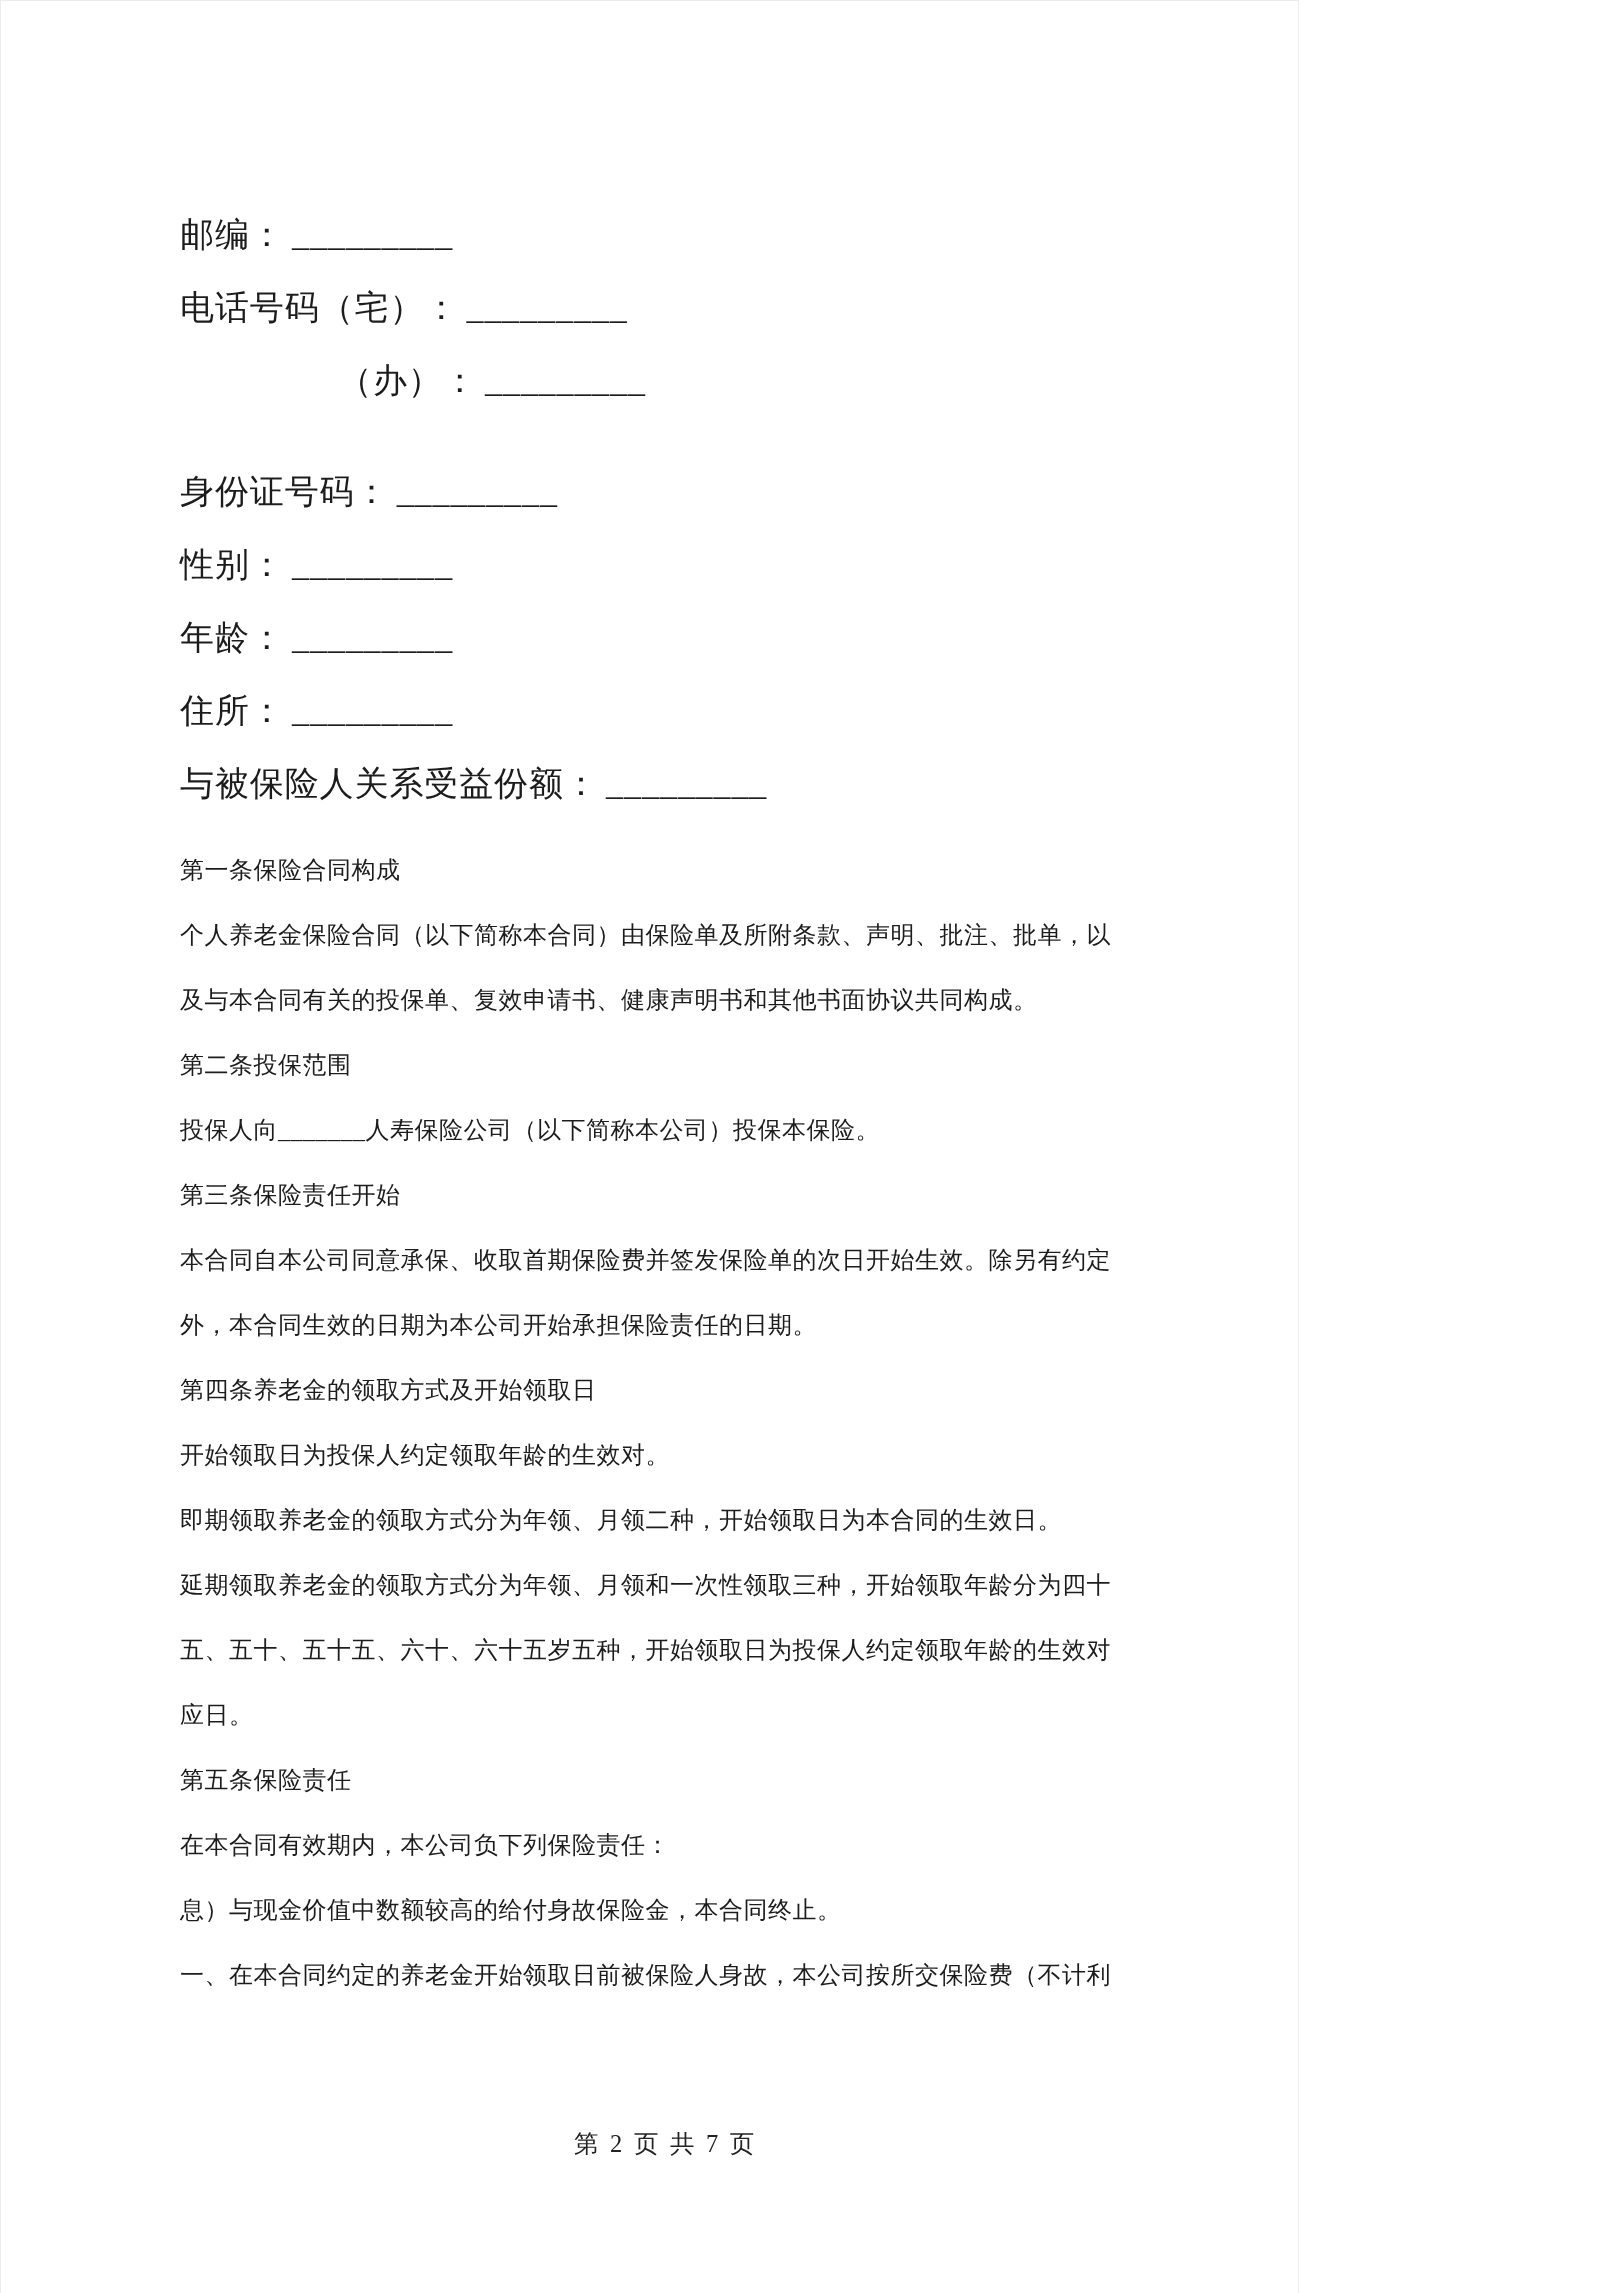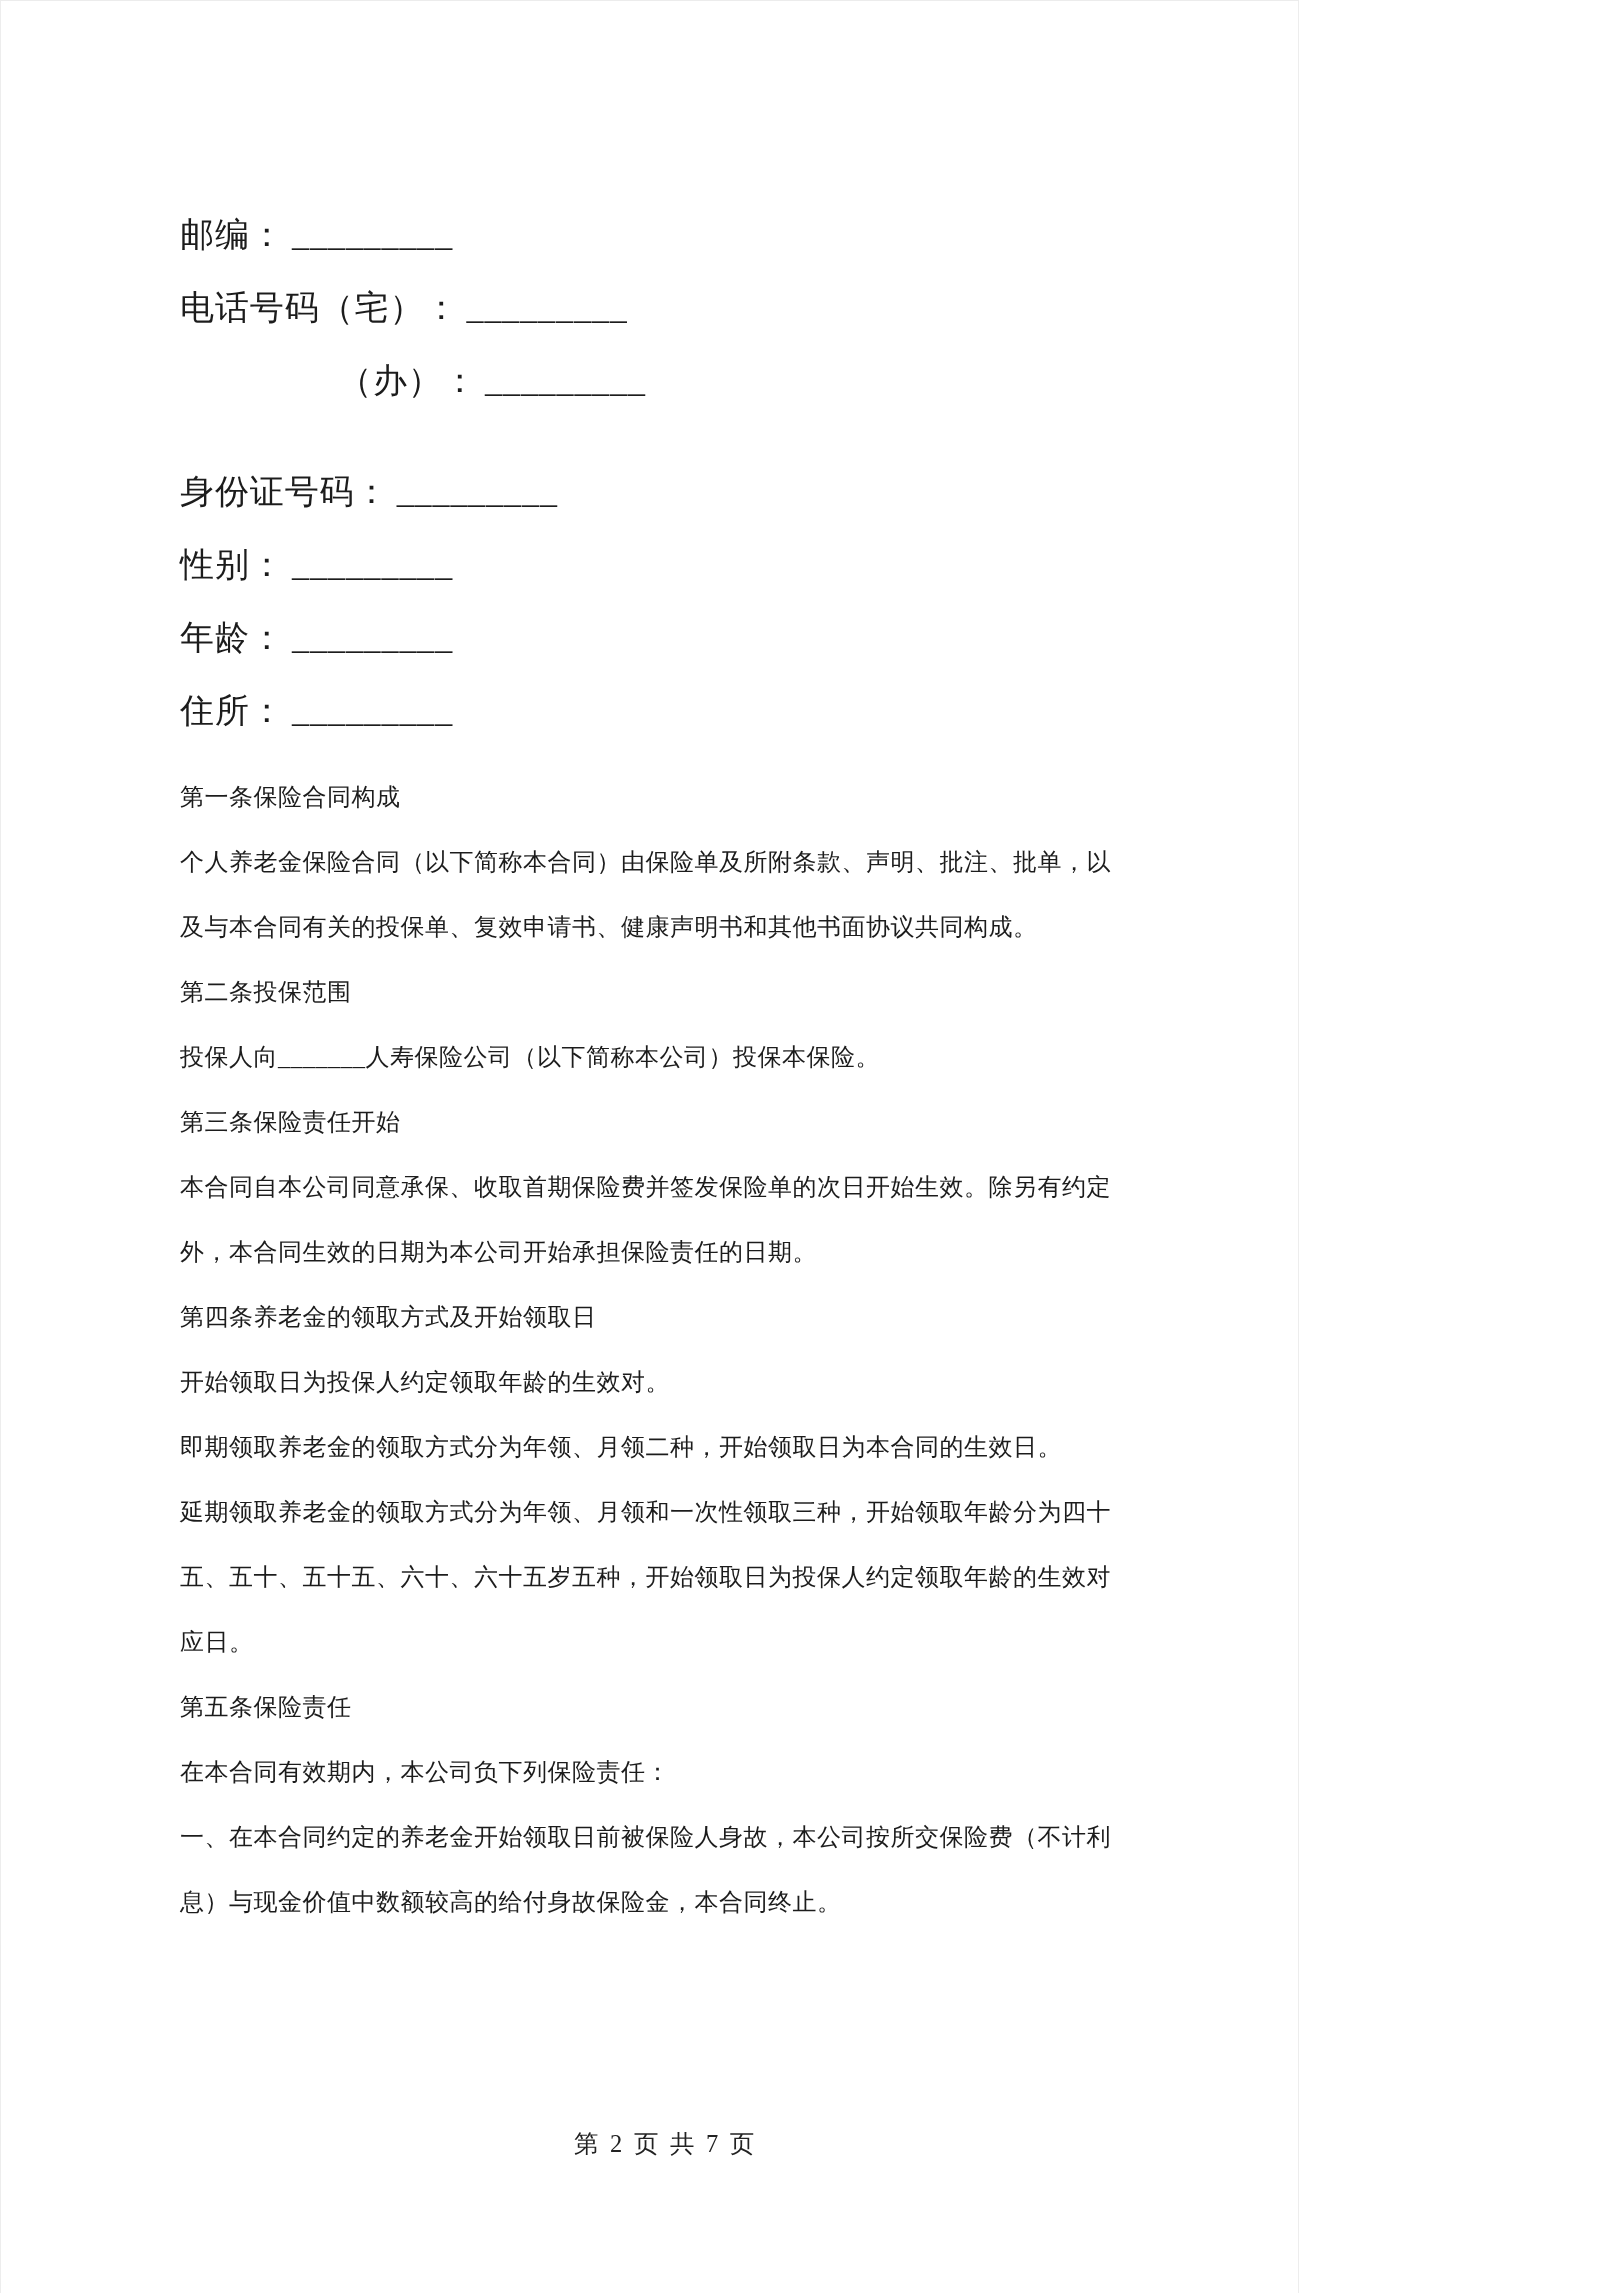--- a/index.html
+++ b/index.html
@@ -49,36 +49,37 @@
   <div class="section-contact">
       <div class="field-row"><span class="field-label">邮编：</span><span class="blank-line">_________</span></div>
       <div class="field-row"><span class="field-label">电话号码（宅）：</span><span class="blank-line">_________</span></div>
       <div class="field-row indent"><span class="field-label">（办）：</span><span class="blank-line">_________</span></div>
     </div>
   <div class="section-beneficiary">
       <div class="field-row"><span class="field-label">身份证号码：</span><span class="blank-line">_________</span></div>
       <div class="field-row"><span class="field-label">性别：</span><span class="blank-line">_________</span></div>
       <div class="field-row"><span class="field-label">年龄：</span><span class="blank-line">_________</span></div>
       <div class="field-row"><span class="field-label">住所：</span><span class="blank-line">_________</span></div>
+      <div class="field-row"><span class="field-label">与被保险人关系受益份额：</span><span class="blank-line">_________</span></div>
     </div>
   <div class="section-articles">
       <div class="text-line">第一条保险合同构成</div>
       <div class="text-line">个人养老金保险合同（以下简称本合同）由保险单及所附条款、声明、批注、批单，以</div>
       <div class="text-line">及与本合同有关的投保单、复效申请书、健康声明书和其他书面协议共同构成。</div>
       <div class="text-line">第二条投保范围</div>
       <div class="text-line">投保人向_______人寿保险公司（以下简称本公司）投保本保险。</div>
       <div class="text-line">第三条保险责任开始</div>
       <div class="text-line">本合同自本公司同意承保、收取首期保险费并签发保险单的次日开始生效。除另有约定</div>
       <div class="text-line">外，本合同生效的日期为本公司开始承担保险责任的日期。</div>
       <div class="text-line">第四条养老金的领取方式及开始领取日</div>
       <div class="text-line">开始领取日为投保人约定领取年龄的生效对。</div>
       <div class="text-line">即期领取养老金的领取方式分为年领、月领二种，开始领取日为本合同的生效日。</div>
       <div class="text-line">延期领取养老金的领取方式分为年领、月领和一次性领取三种，开始领取年龄分为四十</div>
       <div class="text-line">五、五十、五十五、六十、六十五岁五种，开始领取日为投保人约定领取年龄的生效对</div>
       <div class="text-line">应日。</div>
       <div class="text-line">第五条保险责任</div>
       <div class="text-line">在本合同有效期内，本公司负下列保险责任：</div>
+      <div class="text-line">息）与现金价值中数额较高的给付身故保险金，本合同终止。</div>
       <div class="text-line">一、在本合同约定的养老金开始领取日前被保险人身故，本公司按所交保险费（不计利</div>
-      <div class="text-line">息）与现金价值中数额较高的给付身故保险金，本合同终止。</div>
     </div>
   <div class="page-footer">第 2 页 共 7 页</div>
 </div>
 
 
 </body></html>

